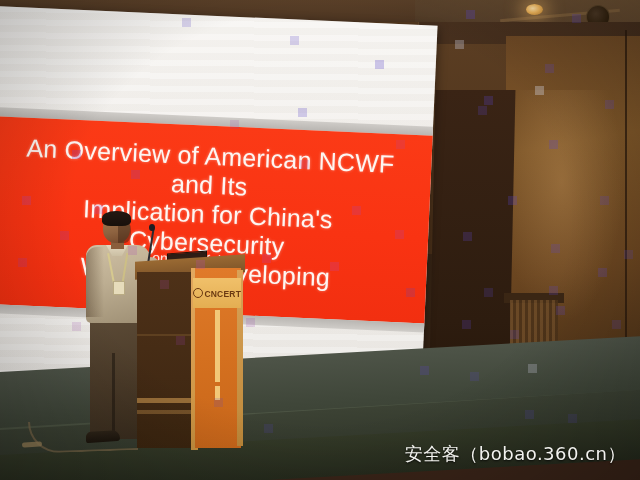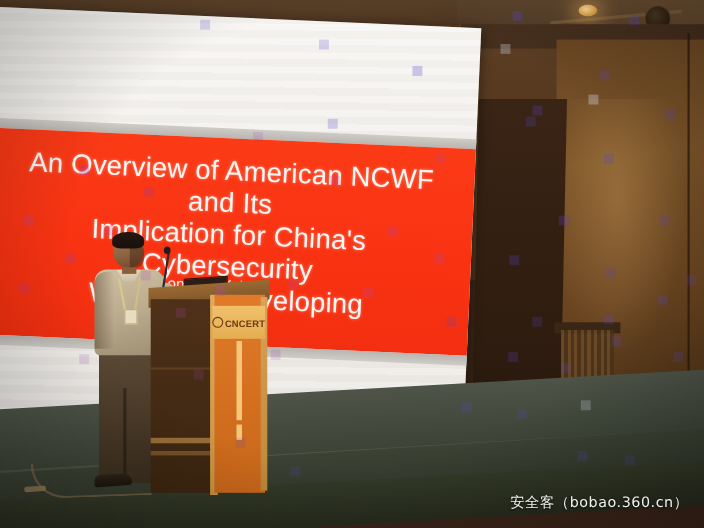--- a/index.html
+++ b/index.html
@@ -338,21 +338,21 @@
     background:rgba(150,128,88,.8);border-radius:3px;transform:rotate(-4deg);
   }
 
   
   .artifacts{position:absolute;inset:0;pointer-events:none;}
   .art{position:absolute;width:9px;height:9px;}
 
   
   .watermark{
     position:absolute;right:14px;bottom:14px;
-    color:#f2f2ee;font-size:13px;letter-spacing:.5px;
+    color:#f2f2ee;font-size:18px;letter-spacing:.5px;
     text-shadow:0 1px 2px rgba(0,0,0,.8);
     font-family:"DejaVu Sans","Liberation Sans",sans-serif;
     white-space:nowrap;
   }
 
   .vignette{
     position:absolute;inset:0;pointer-events:none;
     background:radial-gradient(ellipse at 50% 45%,rgba(0,0,0,0) 55%,rgba(0,0,0,.28) 100%);
   }
 </style>

